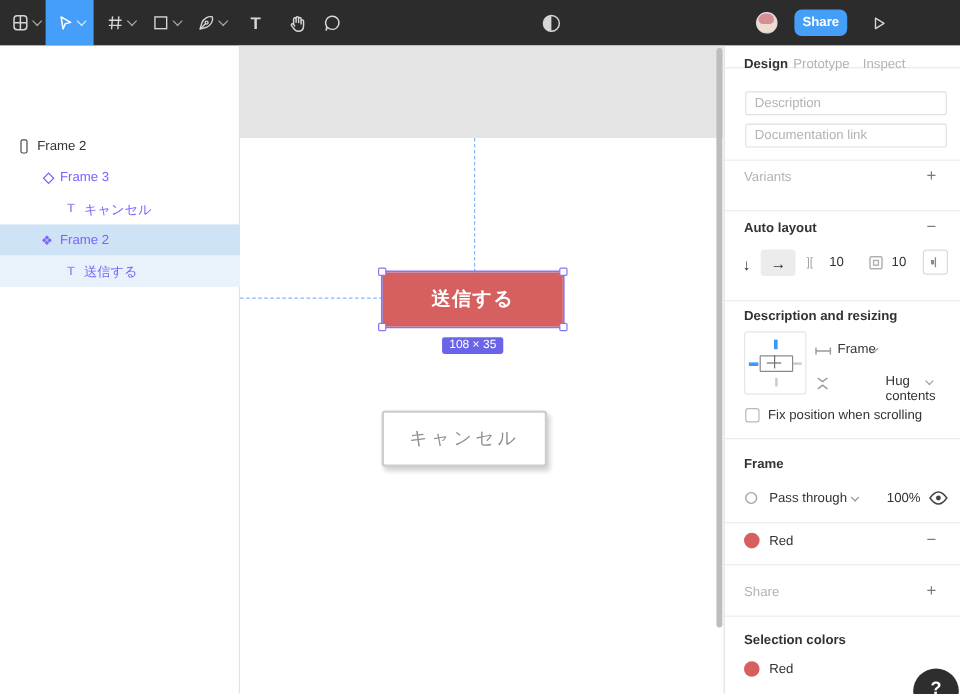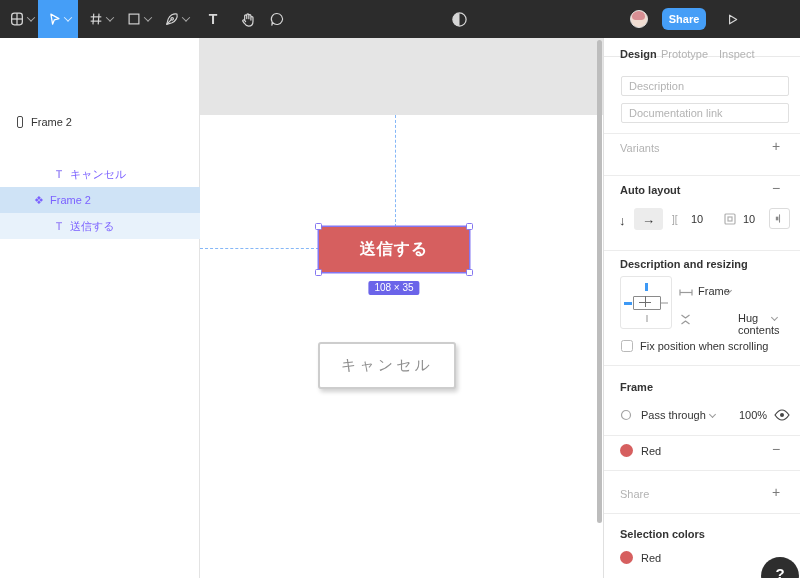--- a/index.html
+++ b/index.html
@@ -154,20 +154,26 @@
 </div>
 
 <div id="left-panel">
 
   <div class="lrow" style="top:71px;">
     <span class="ic" style="left:13px;">
         <span class="frame-glyph"></span>
       </span>
     <span class="dark" style="position:absolute;left:31px;">Frame 2</span>
   </div>
+  <div class="lrow" style="top:97px;">
+    <span class="ic" style="left:33px;">
+        <span class="diamond"></span>
+      </span>
+    <span class="purple" style="position:absolute;left:50px;">Frame 3</span>
+  </div>
   <div class="lrow" style="top:123px;">
     <span class="ic" style="left:52px;">
         <span class="tglyph">T</span>
       </span>
     <span class="purple" style="position:absolute;left:70px;">キャンセル</span>
   </div>
   <div class="lrow row-sel" style="top:149px;">
     <span class="ic" style="left:32px;">
         <span class="comp">❖</span>
       </span>

